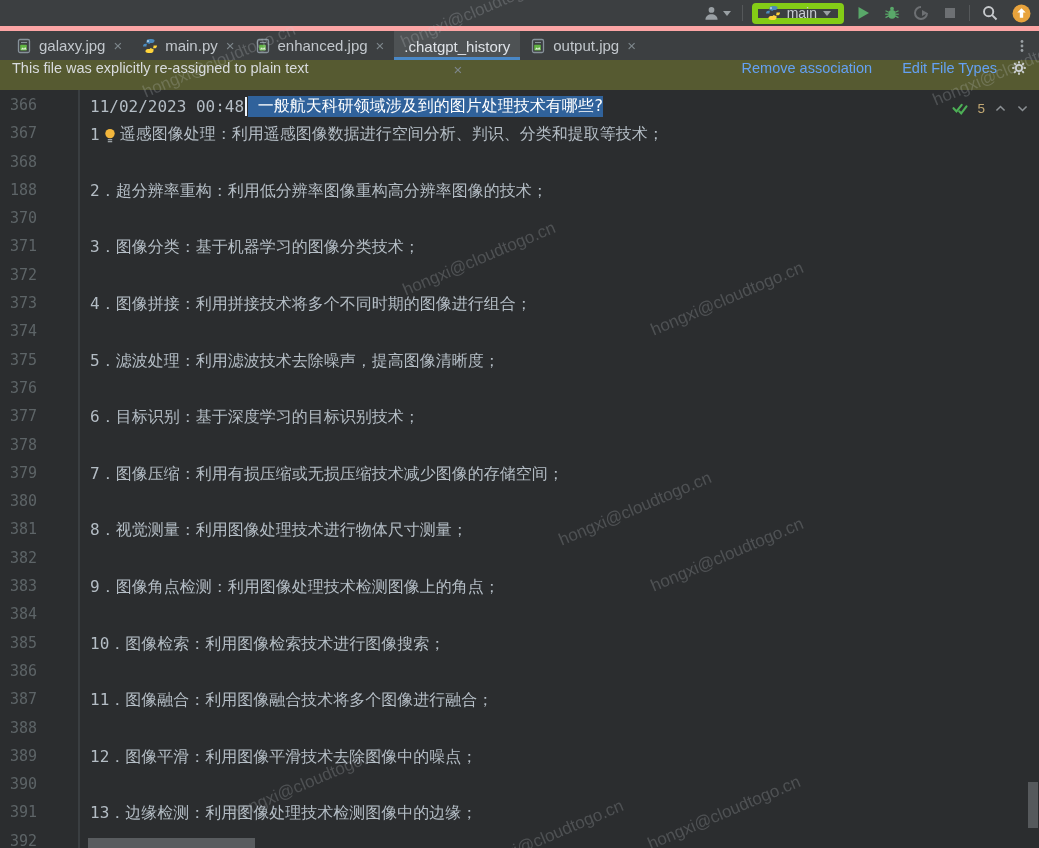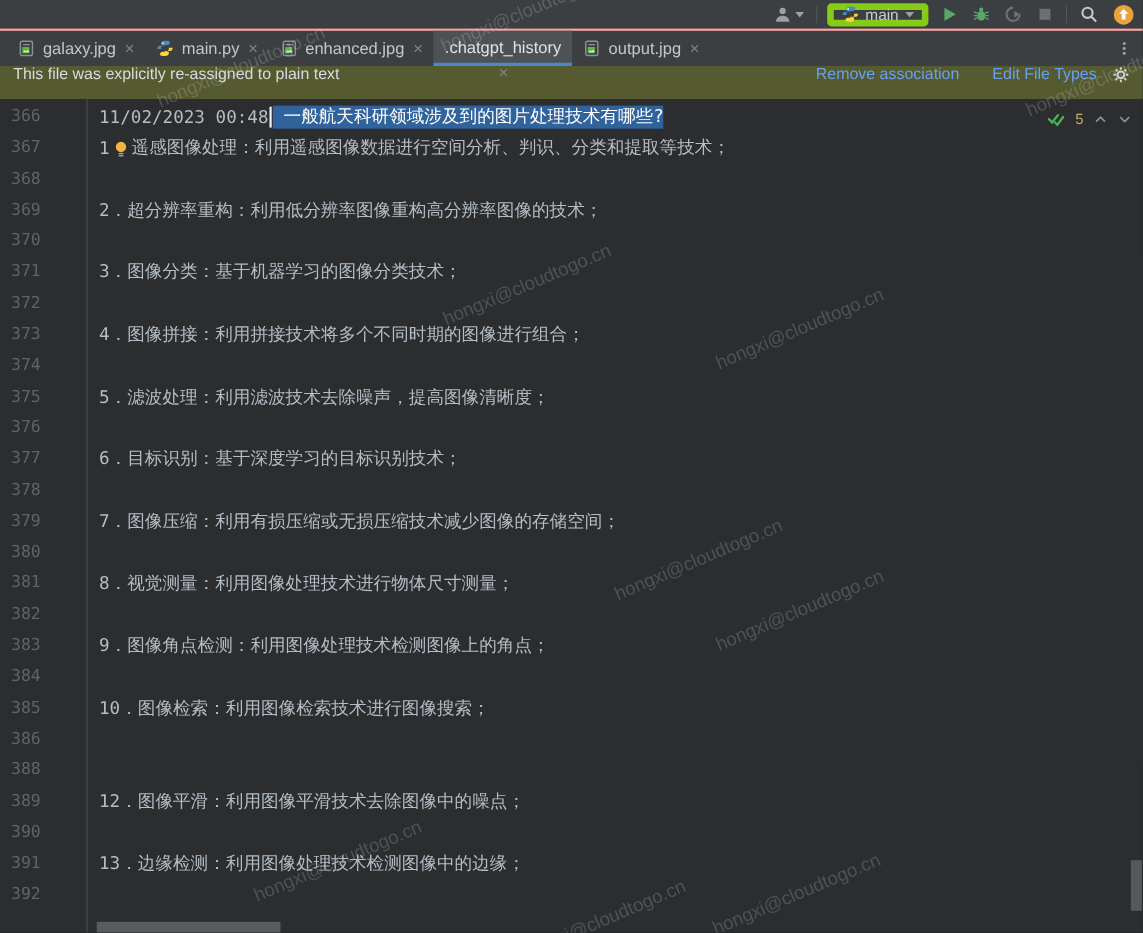--- a/index.html
+++ b/index.html
@@ -8,21 +8,21 @@
   .app { position:relative; width:1039px; height:848px; overflow:hidden; background:#2b2d2f; }
 
   
   .toolbar { height:26px; background:#3c3f41; display:flex; align-items:center; justify-content:flex-end; padding-right:6px; gap:9px; }
   .tb-sep { width:1px; height:16px; background:#55585a; }
   .tb-btn { display:flex; align-items:center; gap:3px; cursor:pointer; padding:1px 2px; }
   .caret-down { width:0; height:0; border:4px solid transparent; border-top:5px solid #9aa0a4; margin-top:5px; }
   .runconfig { display:flex; align-items:center; gap:6px; border:6px solid #84cc16; border-radius:4px; height:21px; padding:0 7px; color:#c8cdd2; font-size:14px; cursor:pointer; }
 
   
-  .tabs { height:34px; background:#3c3f41; border-top:2px solid #fca5a5; display:flex; align-items:stretch; padding-left:6px; }
+  .tabs { height:34px; background:#3c3f41; border-top:5px solid #fca5a5; display:flex; align-items:stretch; padding-left:6px; }
   .tab { display:flex; align-items:center; gap:7px; padding:0 10px; color:#c2c7cc; font-size:15px; cursor:pointer; position:relative; }
   .tab.active { background:#4e5254; box-shadow:inset 0 -3px 0 #4a88c7; color:#dfe3e8;flex-direction:column; }
   .tab .close { color:#7e878c; font-size:15px; line-height:1; margin-left:1px; }
   .tabs-spacer { flex:1; }
   .tab-kebab { display:flex; align-items:center; padding:0 10px; cursor:pointer; }
 
   
   .banner { height:30px; background:#565a31; display:flex; align-items:flex-start; padding:0 12px; font-size:14.5px; color:#d8dbde; }
   .banner-spacer { flex:1; }
   .banner a { color:#64a1f4; text-decoration:none; cursor:pointer; }
@@ -210,38 +210,39 @@
   <div class="editor">
     <div class="gutter-line"></div>
     <div class="lines">
         <div class="line"><span class="ln">366</span><span class="lb"><span>11/02/2023 00:48</span><span class="caret"></span><span class="sel"> 一般航天科研领域涉及到的图片处理技术有哪些?</span></span></div>
         <div class="line"><span class="ln">367</span><span class="lb"><span>1</span><span class="bulb"><svg width="14" height="16" viewBox="0 0 14 16">
                 <circle cx="7" cy="5.6" r="4.7" fill="#f2b63c"></circle>
                 <rect x="4.8" y="11" width="4.4" height="1.3" fill="#9aa0a4"></rect>
                 <rect x="4.8" y="13" width="4.4" height="1.3" fill="#9aa0a4"></rect>
               </svg></span><span>遥感图像处理：利用遥感图像数据进行空间分析、判识、分类和提取等技术；</span></span></div>
         <div class="line"><span class="ln">368</span><span class="lb"></span></div>
-        <div class="line"><span class="ln">369</span><span class="lb">2．超分辨率重构：利用低分辨率图像重构高分辨率图像的技术；</span></div>
+        <div class="line"><span class="ln">188</span><span class="lb">2．超分辨率重构：利用低分辨率图像重构高分辨率图像的技术；</span></div>
         <div class="line"><span class="ln">370</span><span class="lb"></span></div>
         <div class="line"><span class="ln">371</span><span class="lb">3．图像分类：基于机器学习的图像分类技术；</span></div>
         <div class="line"><span class="ln">372</span><span class="lb"></span></div>
         <div class="line"><span class="ln">373</span><span class="lb">4．图像拼接：利用拼接技术将多个不同时期的图像进行组合；</span></div>
         <div class="line"><span class="ln">374</span><span class="lb"></span></div>
         <div class="line"><span class="ln">375</span><span class="lb">5．滤波处理：利用滤波技术去除噪声，提高图像清晰度；</span></div>
         <div class="line"><span class="ln">376</span><span class="lb"></span></div>
         <div class="line"><span class="ln">377</span><span class="lb">6．目标识别：基于深度学习的目标识别技术；</span></div>
         <div class="line"><span class="ln">378</span><span class="lb"></span></div>
         <div class="line"><span class="ln">379</span><span class="lb">7．图像压缩：利用有损压缩或无损压缩技术减少图像的存储空间；</span></div>
         <div class="line"><span class="ln">380</span><span class="lb"></span></div>
         <div class="line"><span class="ln">381</span><span class="lb">8．视觉测量：利用图像处理技术进行物体尺寸测量；</span></div>
         <div class="line"><span class="ln">382</span><span class="lb"></span></div>
         <div class="line"><span class="ln">383</span><span class="lb">9．图像角点检测：利用图像处理技术检测图像上的角点；</span></div>
         <div class="line"><span class="ln">384</span><span class="lb"></span></div>
         <div class="line"><span class="ln">385</span><span class="lb">10．图像检索：利用图像检索技术进行图像搜索；</span></div>
         <div class="line"><span class="ln">386</span><span class="lb"></span></div>
+        <div class="line"><span class="ln">387</span><span class="lb">11．图像融合：利用图像融合技术将多个图像进行融合；</span></div>
         <div class="line"><span class="ln">388</span><span class="lb"></span></div>
         <div class="line"><span class="ln">389</span><span class="lb">12．图像平滑：利用图像平滑技术去除图像中的噪点；</span></div>
         <div class="line"><span class="ln">390</span><span class="lb"></span></div>
         <div class="line"><span class="ln">391</span><span class="lb">13．边缘检测：利用图像处理技术检测图像中的边缘；</span></div>
         <div class="line"><span class="ln">392</span><span class="lb"></span></div>
       </div>
 
     <div class="inspections">
       <svg width="16" height="16" viewBox="0 0 16 16">
         <g stroke="#4db056" stroke-width="2.1" fill="none" stroke-linecap="round">

